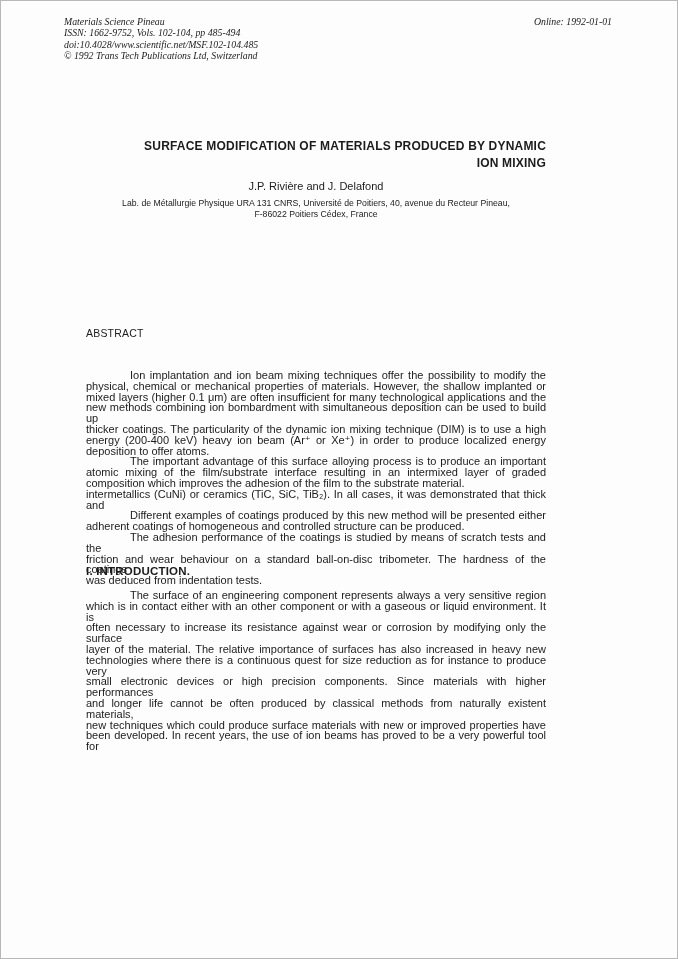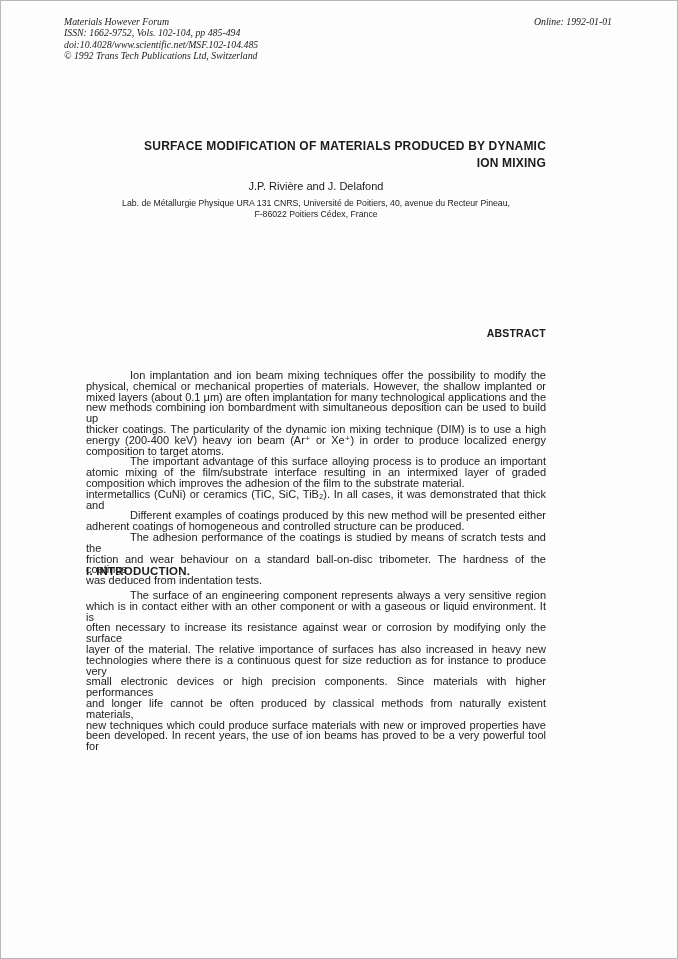--- a/index.html
+++ b/index.html
@@ -65,22 +65,22 @@
     width: 460px;
     text-align: center;
     font-size: 8.7px;
     line-height: 11px;
   }
   .abstract-heading {
     position: absolute;
     left: 85px;
     top: 326px;
     width: 460px;
-    text-align: right;
-    font-weight: bold;
+    text-align: left;
+    font-weight: normal;
     font-size: 10.5px;
     letter-spacing: 0.2px;
   }
   .section-heading {
     position: absolute;
     left: 85px;
     top: 564px;
     font-weight: bold;
     font-size: 11.5px;
     letter-spacing: 0.2px;
@@ -100,21 +100,21 @@
   }
   .line.last { text-align-last: left; }
   .line.first { text-indent: 44px; }
 </style>
 </head>
 <body>
 
 <div class="page">
 
   <div class="pub-header">
-    <div>Materials However Forum</div>
+    <div>Materials Science Pineau</div>
     <div>ISSN: 1662-9752, Vols. 102-104, pp 485-494</div>
     <div>doi:10.4028/www.scientific.net/MSF.102-104.485</div>
     <div>© 1992 Trans Tech Publications Ltd, Switzerland</div>
   </div>
 
   <div class="online-date">Online: 1992-01-01</div>
 
   <div class="title-block">
     <div>SURFACE MODIFICATION OF MATERIALS PRODUCED BY DYNAMIC</div>
     <div>ION MIXING</div>
@@ -126,25 +126,25 @@
     <div>Lab. de Métallurgie Physique URA 131 CNRS, Université de Poitiers, 40, avenue du Recteur Pineau,</div>
     <div>F-86022 Poitiers Cédex, France</div>
   </div>
 
   <div class="abstract-heading">ABSTRACT</div>
 
   <div id="abstract-body" class="body-text">
       <div class="para">
         <div class="line first">Ion implantation and ion beam mixing techniques offer the possibility to modify the</div>
         <div class="line">physical, chemical or mechanical properties of materials. However, the shallow implanted or</div>
-        <div class="line">mixed layers (about 0.1 μm) are often implantation for many technological applications and the</div>
+        <div class="line">mixed layers (higher 0.1 μm) are often insufficient for many technological applications and the</div>
         <div class="line">new methods combining ion bombardment with simultaneous deposition can be used to build up</div>
         <div class="line">thicker coatings. The particularity of the dynamic ion mixing technique (DIM) is to use a high</div>
         <div class="line">energy (200-400 keV) heavy ion beam (Ar⁺ or Xe⁺) in order to produce localized energy</div>
-        <div class="line last">composition to target atoms.</div>
+        <div class="line last">deposition to offer atoms.</div>
       </div>
       <div class="para">
         <div class="line first">The important advantage of this surface alloying process is to produce an important</div>
         <div class="line">atomic mixing of the film/substrate interface resulting in an intermixed layer of graded</div>
         <div class="line last">composition which improves the adhesion of the film to the substrate material.</div>
       </div>
       <div class="para">
         <div class="line">intermetallics (CuNi) or ceramics (TiC, SiC, TiB₂). In all cases, it was demonstrated that thick and</div>
         <div class="line first">Different examples of coatings produced by this new method will be presented either</div>
         <div class="line last">adherent coatings of homogeneous and controlled structure can be produced.</div>

